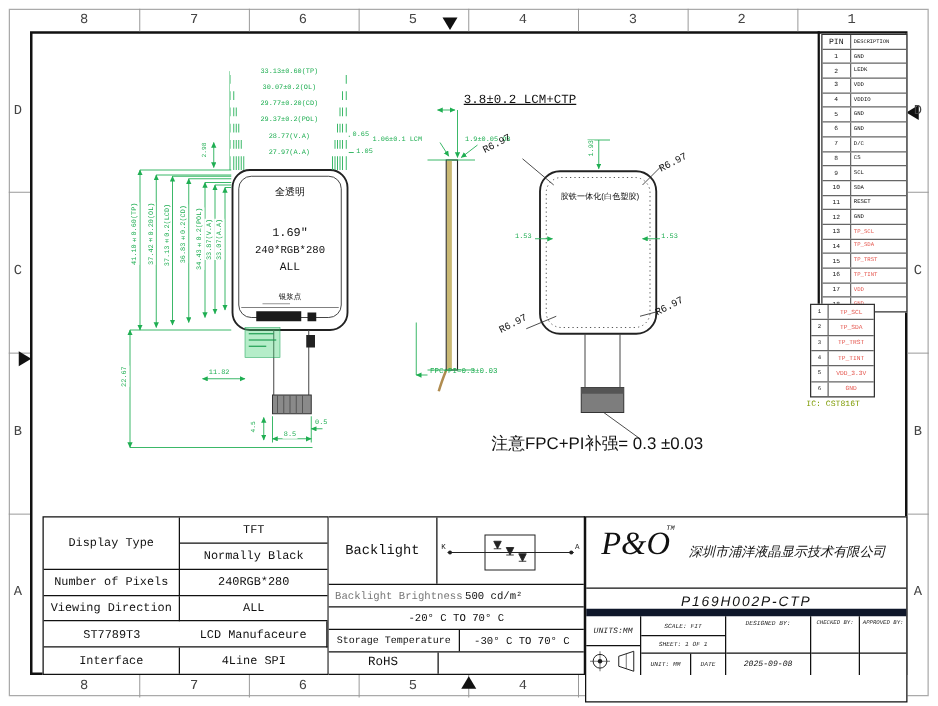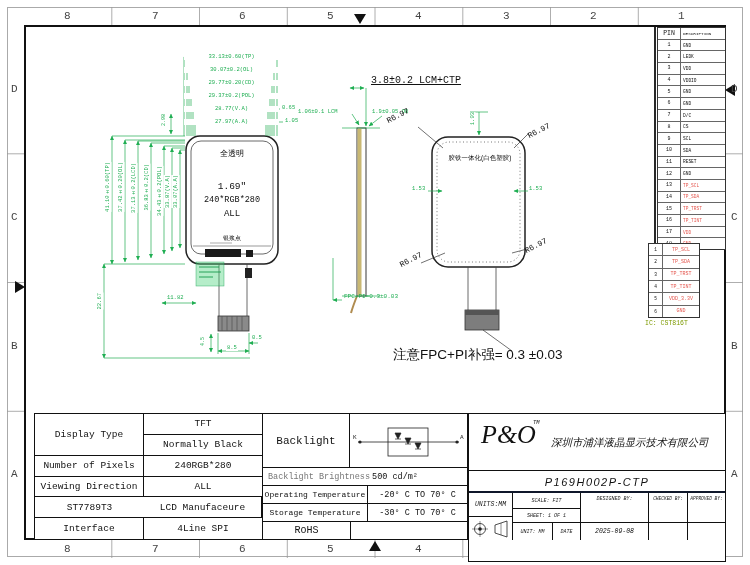--- a/index.html
+++ b/index.html
@@ -411,40 +411,39 @@
         </svg>
       </div>
     </div>
     <div class="erow" style="height:18px;">
       <div class="ecell" style="flex:1;justify-content:flex-start;padding-left:5px;">
         <span style="font-size:8.5px;color:#777;">Backlight Brightness</span>
         <span style="font-size:8.5px;margin-left:2px;">500 cd/m²</span>
       </div>
     </div>
     <div class="erow" style="height:18px;">
-      <div class="ecell" style="width:105px;border-right:1px solid #111;font-size:8px;">Operating Temperature</div>
       <div class="ecell" style="flex:1;font-size:8.5px;">-20° C TO 70° C</div>
     </div>
     <div class="erow" style="height:18px;">
       <div class="ecell" style="width:105px;border-right:1px solid #111;font-size:8px;">Storage Temperature</div>
       <div class="ecell" style="flex:1;font-size:8.5px;">-30° C TO 70° C</div>
     </div>
     <div class="erow" style="height:17px;border-bottom:none;">
       <div class="ecell" style="width:88px;border-right:1px solid #111;font-size:10px;">RoHS</div>
       <div class="ecell" style="flex:1;"></div>
     </div>
   </div>
 
   <div class="abs stab" style="left:468px;top:413px;width:258px;height:149px;border-left:1px solid #111;font-style:italic;">
     <div style="position:relative;height:57px;border-bottom:1px solid #111;box-sizing:border-box;">
       <span class="t" style="left:12px;top:8px;font-size:26px;font-family:'Liberation Serif',serif;">P&amp;O</span>
       <span class="t" style="left:64px;top:6px;font-size:5.5px;">TM</span>
       <span class="t" style="left:82px;top:23px;font-size:10.5px;font-family:'Liberation Sans',sans-serif;">深圳市浦洋液晶显示技术有限公司</span>
     </div>
-    <div class="ctr" style="height:22px;line-height:22px;border-bottom:2px solid #0f172a;box-sizing:border-box;font-size:11px;letter-spacing:1.5px;font-family:'Liberation Sans',sans-serif;">P169H002P-CTP</div>
+    <div class="ctr" style="height:22px;line-height:22px;border-bottom:6px solid #0f172a;box-sizing:border-box;font-size:11px;letter-spacing:1.5px;font-family:'Liberation Sans',sans-serif;">P169H002P-CTP</div>
     <div style="display:flex;height:47px;">
       <div style="width:44px;border-right:1px solid #111;box-sizing:border-box;display:flex;flex-direction:column;">
         <div class="ecell tb-caption" style="height:24px;border-bottom:1px solid #111;font-size:6.5px;">UNITS:MM</div>
         <div class="ecell" style="flex:1;">
           <svg width="40" height="20" viewBox="0 0 40 20">
             <circle cx="9" cy="10" r="5.5" fill="none" stroke="#222" stroke-width="0.8"></circle>
             <circle cx="9" cy="10" r="1.8" fill="#222"></circle>
             <line x1="1" y1="10" x2="17" y2="10" stroke="#222" stroke-width="0.5"></line>
             <line x1="9" y1="2" x2="9" y2="18" stroke="#222" stroke-width="0.5"></line>
             <polygon points="24,6 36,2 36,18 24,14" fill="none" stroke="#222" stroke-width="0.8"></polygon>

